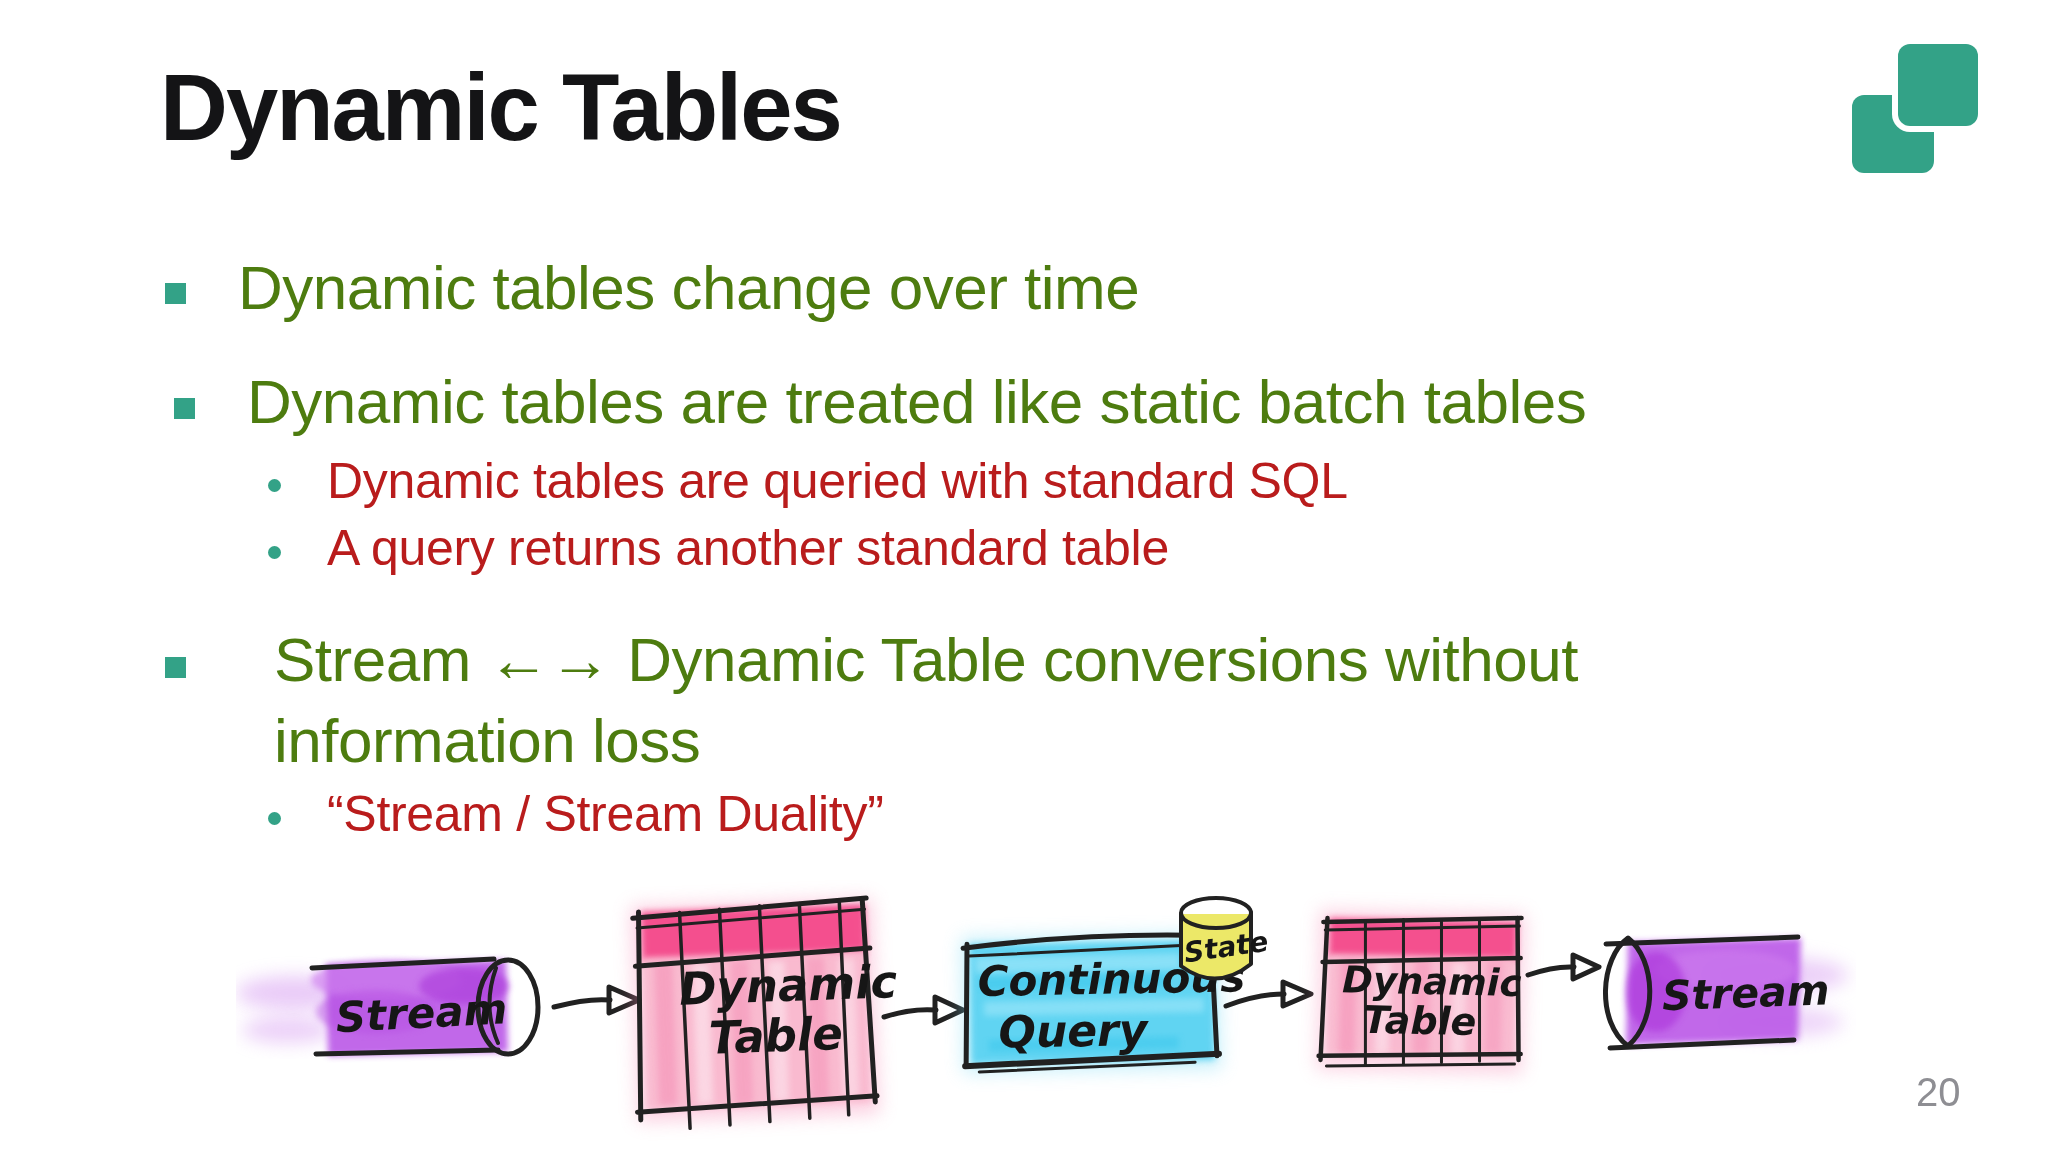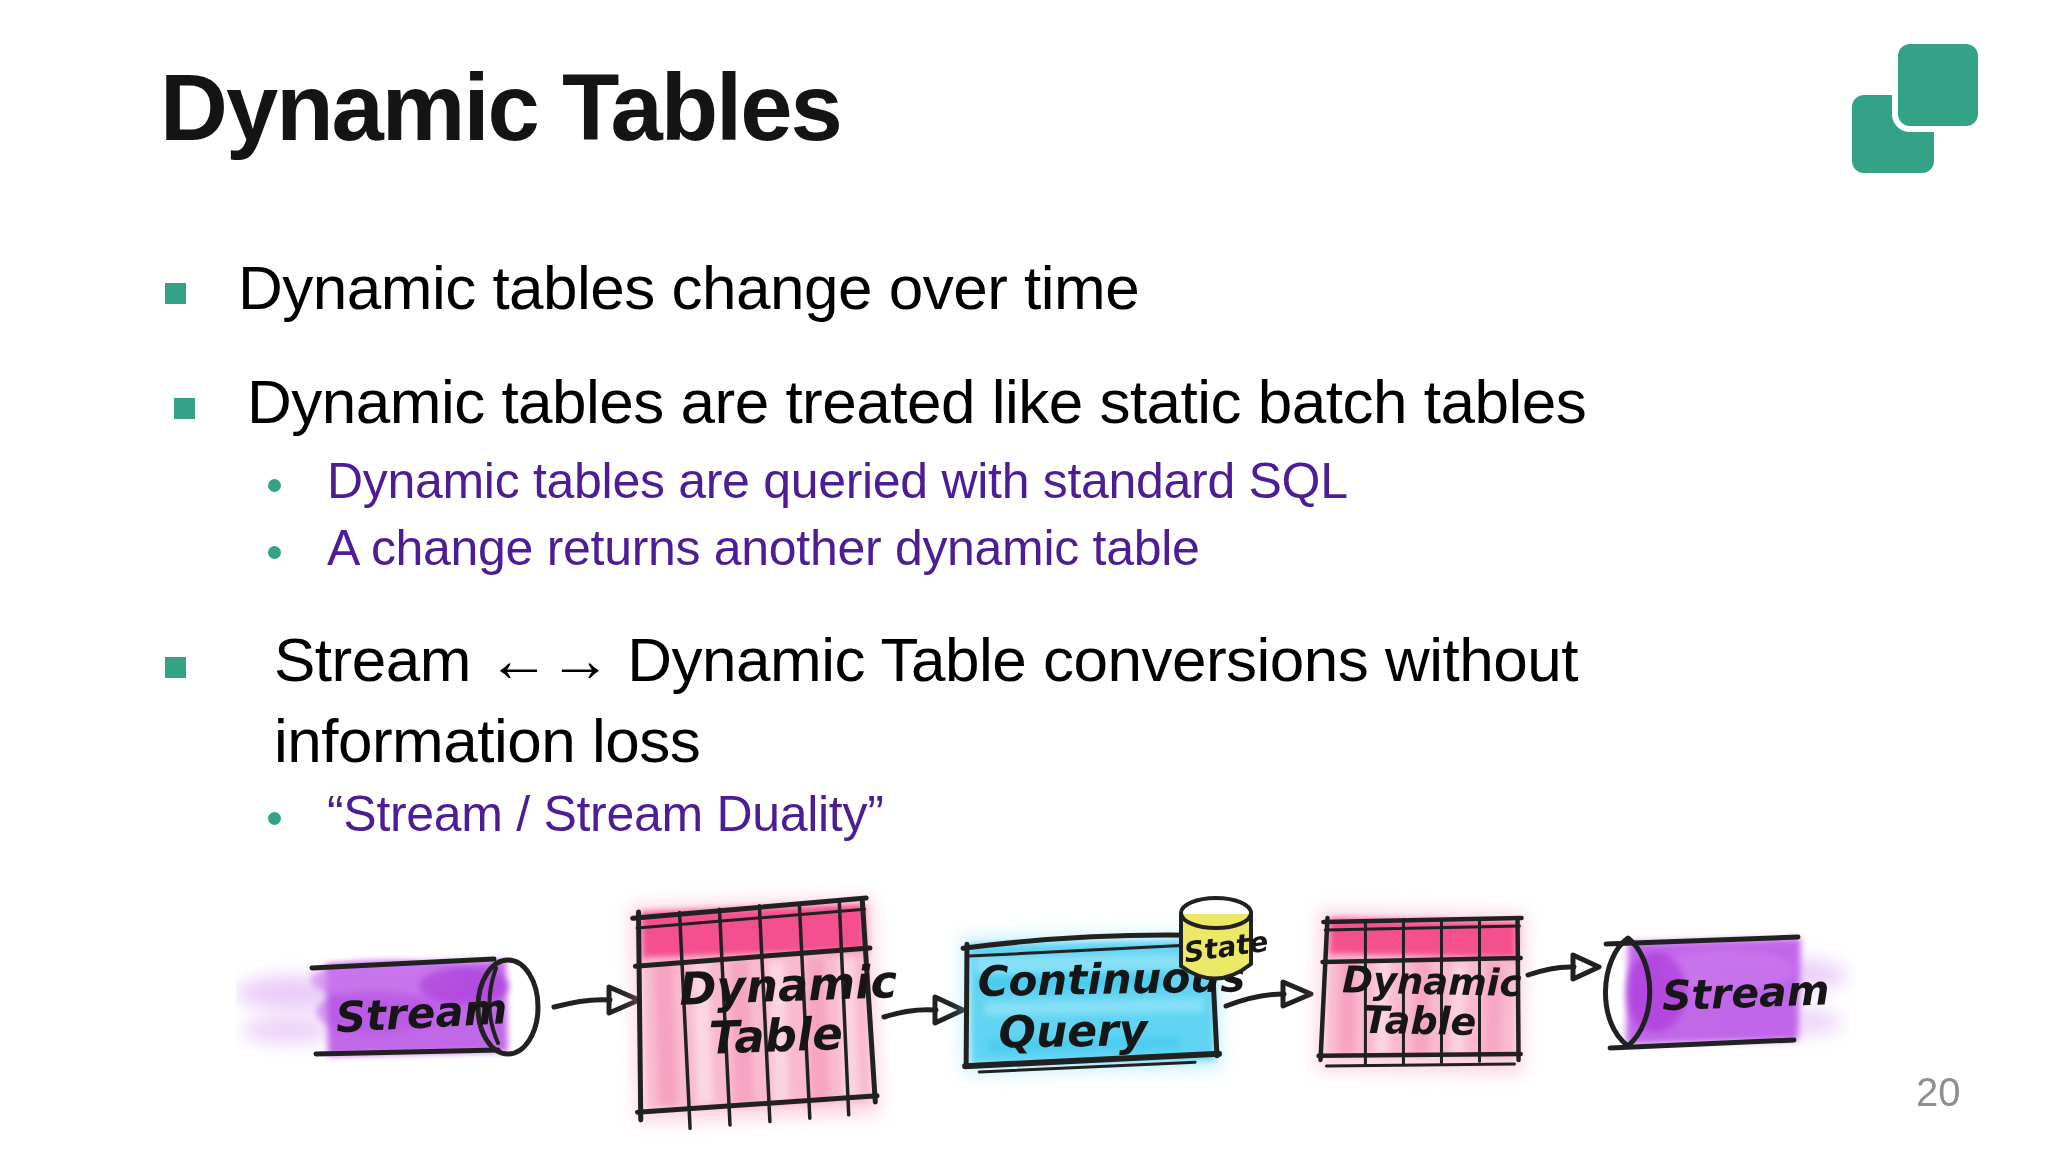--- a/index.html
+++ b/index.html
@@ -32,25 +32,25 @@
     position:absolute;left:52px;top:6px;width:80px;height:82px;
     background:var(--accent);border-radius:12px;
     box-shadow:0 0 0 6px #ffffff;
   }
   
   .row{position:absolute;display:flex;align-items:flex-start;}
   .sq{flex:0 0 auto;width:21px;height:21px;background:var(--accent);margin-right:52px;}
   .dot{flex:0 0 auto;width:13px;height:13px;border-radius:50%;background:var(--accent);margin-right:46px;}
   .btxt{
     font-size:62px;line-height:1.30;letter-spacing:-0.5px;
-    color:#000000;font-weight:400;white-space:nowrap;
+    color:#4d7c0f;font-weight:400;white-space:nowrap;
   }
   .stxt{
     font-size:50px;line-height:1.25;letter-spacing:-0.3px;
-    color:#4c1d95;font-weight:400;white-space:nowrap;
+    color:#b91c1c;font-weight:400;white-space:nowrap;
   }
   .b1{left:129px;top:248px;} .b1 .sq{margin-top:35px;}
   .b2{left:138px;top:362px;} .b2 .sq{margin-top:36px;}
   .s1{left:232px;top:450px;} .s1 .dot{margin-top:29px;}
   .s2{left:232px;top:517px;} .s2 .dot{margin-top:29px;}
   .b3{left:129px;top:620px;gap:36px;} .b3 .sq{margin-top:37px;}
   .s3{left:232px;top:783px;} .s3 .dot{margin-top:29px;}
   .page-num{
     position:absolute;left:1880px;top:1070px;
     font-size:40px;color:var(--page-gray);
@@ -85,21 +85,21 @@
     <div class="btxt">Dynamic tables are treated like static batch tables</div>
   </div>
 
   <div class="row s1">
     <div class="dot"></div>
     <div class="stxt">Dynamic tables are queried with standard SQL</div>
   </div>
 
   <div class="row s2">
     <div class="dot"></div>
-    <div class="stxt">A change returns another dynamic table</div>
+    <div class="stxt">A query returns another standard table</div>
   </div>
 
   <div class="row b3">
     <div class="sq"></div>
     <div class="btxt">
       <div>Stream ←→ Dynamic Table conversions without</div>
       <div>information loss</div>
     </div>
   </div>
 

